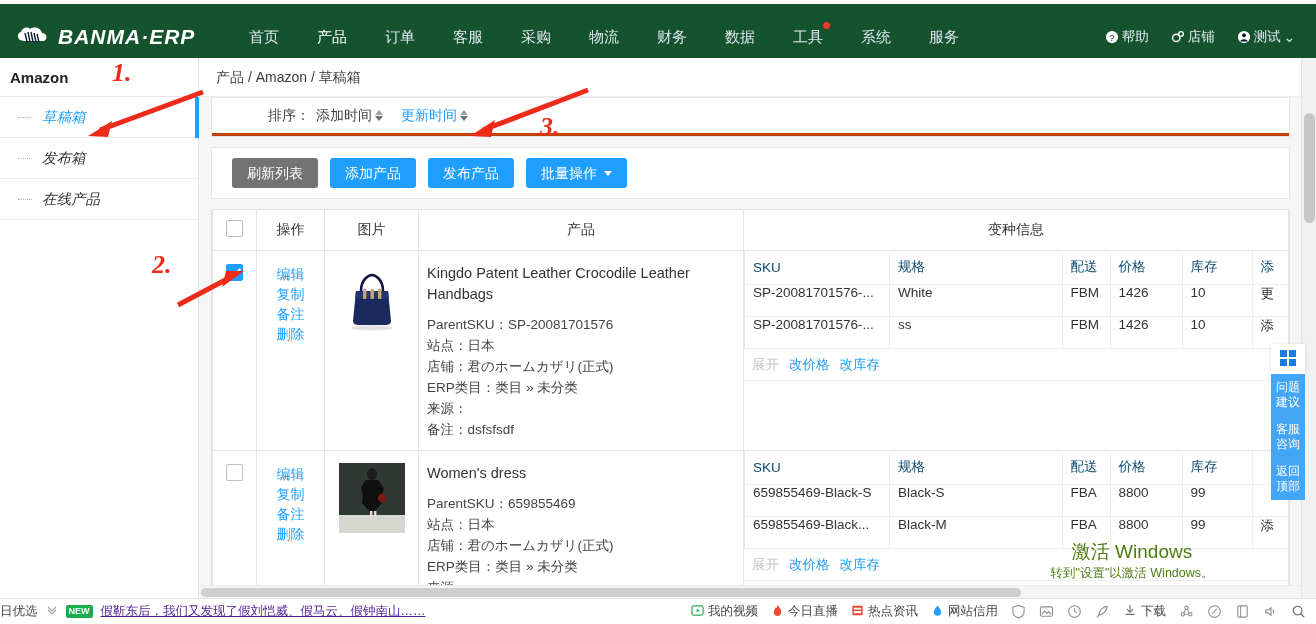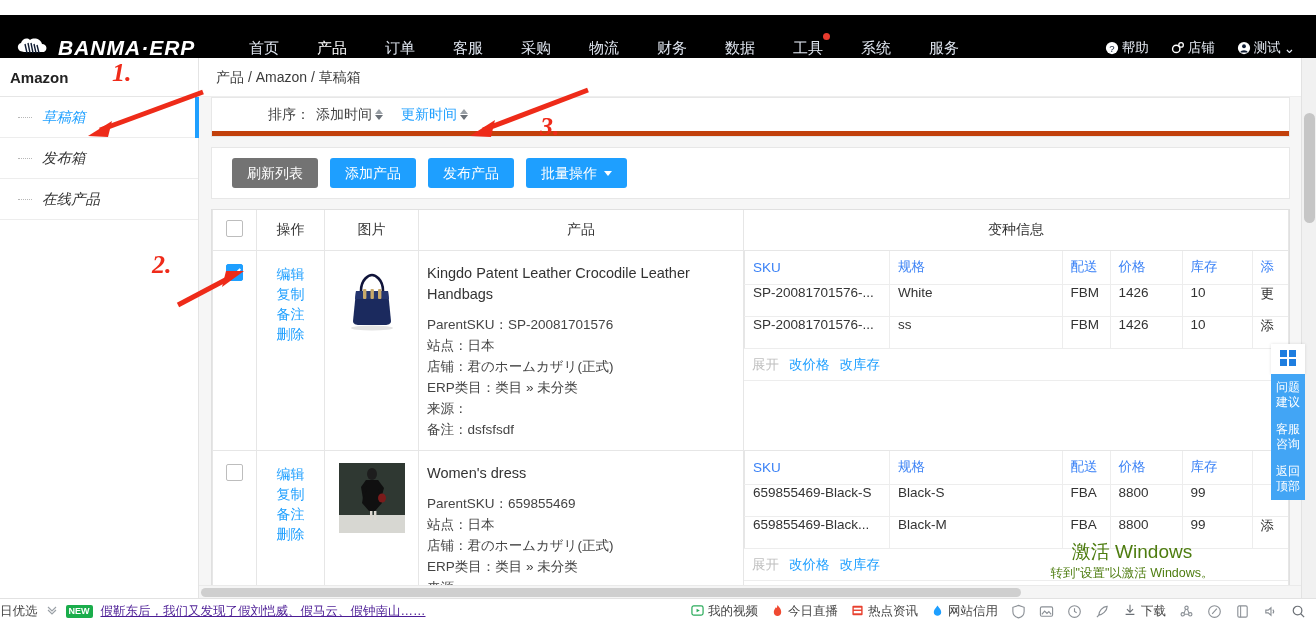--- a/index.html
+++ b/index.html
@@ -7,22 +7,22 @@
     margin: 0; padding: 0;
     width: 1316px; height: 624px;
     overflow: hidden;
     font-family: "Liberation Sans", "DejaVu Sans", sans-serif;
     background: #fff;
   }
   .app { position: relative; width: 1316px; height: 624px; overflow: hidden; }
 
   
   .topnav {
-    position: absolute; top: 15px; left: 0; width: 1316px; height: 66px;
-    background: #000000; display: flex; align-items: center;
+    position: absolute; top: 4px; left: 0; width: 1316px; height: 66px;
+    background: #14532d; display: flex; align-items: center;
   }
   .logo-wrap { display: flex; align-items: center; margin-left: 14px; width: 196px; }
   .logo-mark { width: 40px; height: 30px; position: relative; flex: none; }
   .logo-text {
     color: #fff; font-weight: bold; font-size: 21px; letter-spacing: 1px;
     font-style: italic; margin-left: 4px; white-space: nowrap;
   }
   .nav-items { display: flex; align-items: center; margin-left: 20px; }
   .nav-item {
     color: #dfe5ef; font-size: 15px; padding: 0 19px; cursor: pointer;
@@ -79,21 +79,21 @@
     height: 39px; line-height: 39px; padding-left: 17px;
     font-size: 14px; color: #3b3b3b; background: #fff;
     border-bottom: 1px solid #eee;
   }
   .panel {
     margin: 0 12px; background: #fff; border: 1px solid #e7e7e7;
   }
   .sortbar {
     height: 38px; display: flex; align-items: center;
     padding-left: 56px; font-size: 14px; color: #444;
-    border-bottom: 5px solid #c2410c; background: #fff;
+    border-bottom: 3px solid #c2410c; background: #fff;
   }
   .sort-label { margin-right: 6px; }
   .sort-opt {
     display: inline-flex; align-items: center; gap: 3px;
     margin-right: 18px; cursor: pointer; color: #444;
   }
   .sort-opt.blue { color: #1e9fff; }
   .caret-stack { display: inline-flex; flex-direction: column; gap: 1px; }
   .caret-up {
     width: 0; height: 0; border-left: 4px solid transparent;
@@ -163,21 +163,21 @@
     width: 66px; height: 70px; display: inline-block;
     position: relative; overflow: hidden;
   }
   .cell-prod { padding: 12px 10px 10px 8px; line-height: 21px; }
   .prod-title { font-size: 14.5px; color: #333; margin-bottom: 9px; }
   .prod-meta { font-size: 13.5px; color: #444; }
 
   .cell-var { padding: 0; }
   table.vgrid { border-collapse: collapse; width: 100%; table-layout: fixed; }
   table.vgrid th {
-    font-weight: normal; font-size: 13.5px; color: #3b82f6; text-align: left;
+    font-weight: normal; font-size: 13.5px; color: #0c4a6e; text-align: left;
     padding: 0 8px; height: 34px; border-right: 1px solid #ededed;
     border-bottom: 1px solid #ededed; background: #fff; white-space: nowrap;
     overflow: hidden;
   }
   table.vgrid td {
     font-size: 13.5px; color: #333; padding: 0 8px; height: 32px;
     border-right: 1px solid #ededed; border-bottom: 1px solid #ededed;
     white-space: nowrap; overflow: hidden; text-overflow: ellipsis;
   }
   table.vgrid th:last-child, table.vgrid td:last-child { border-right: none; }

